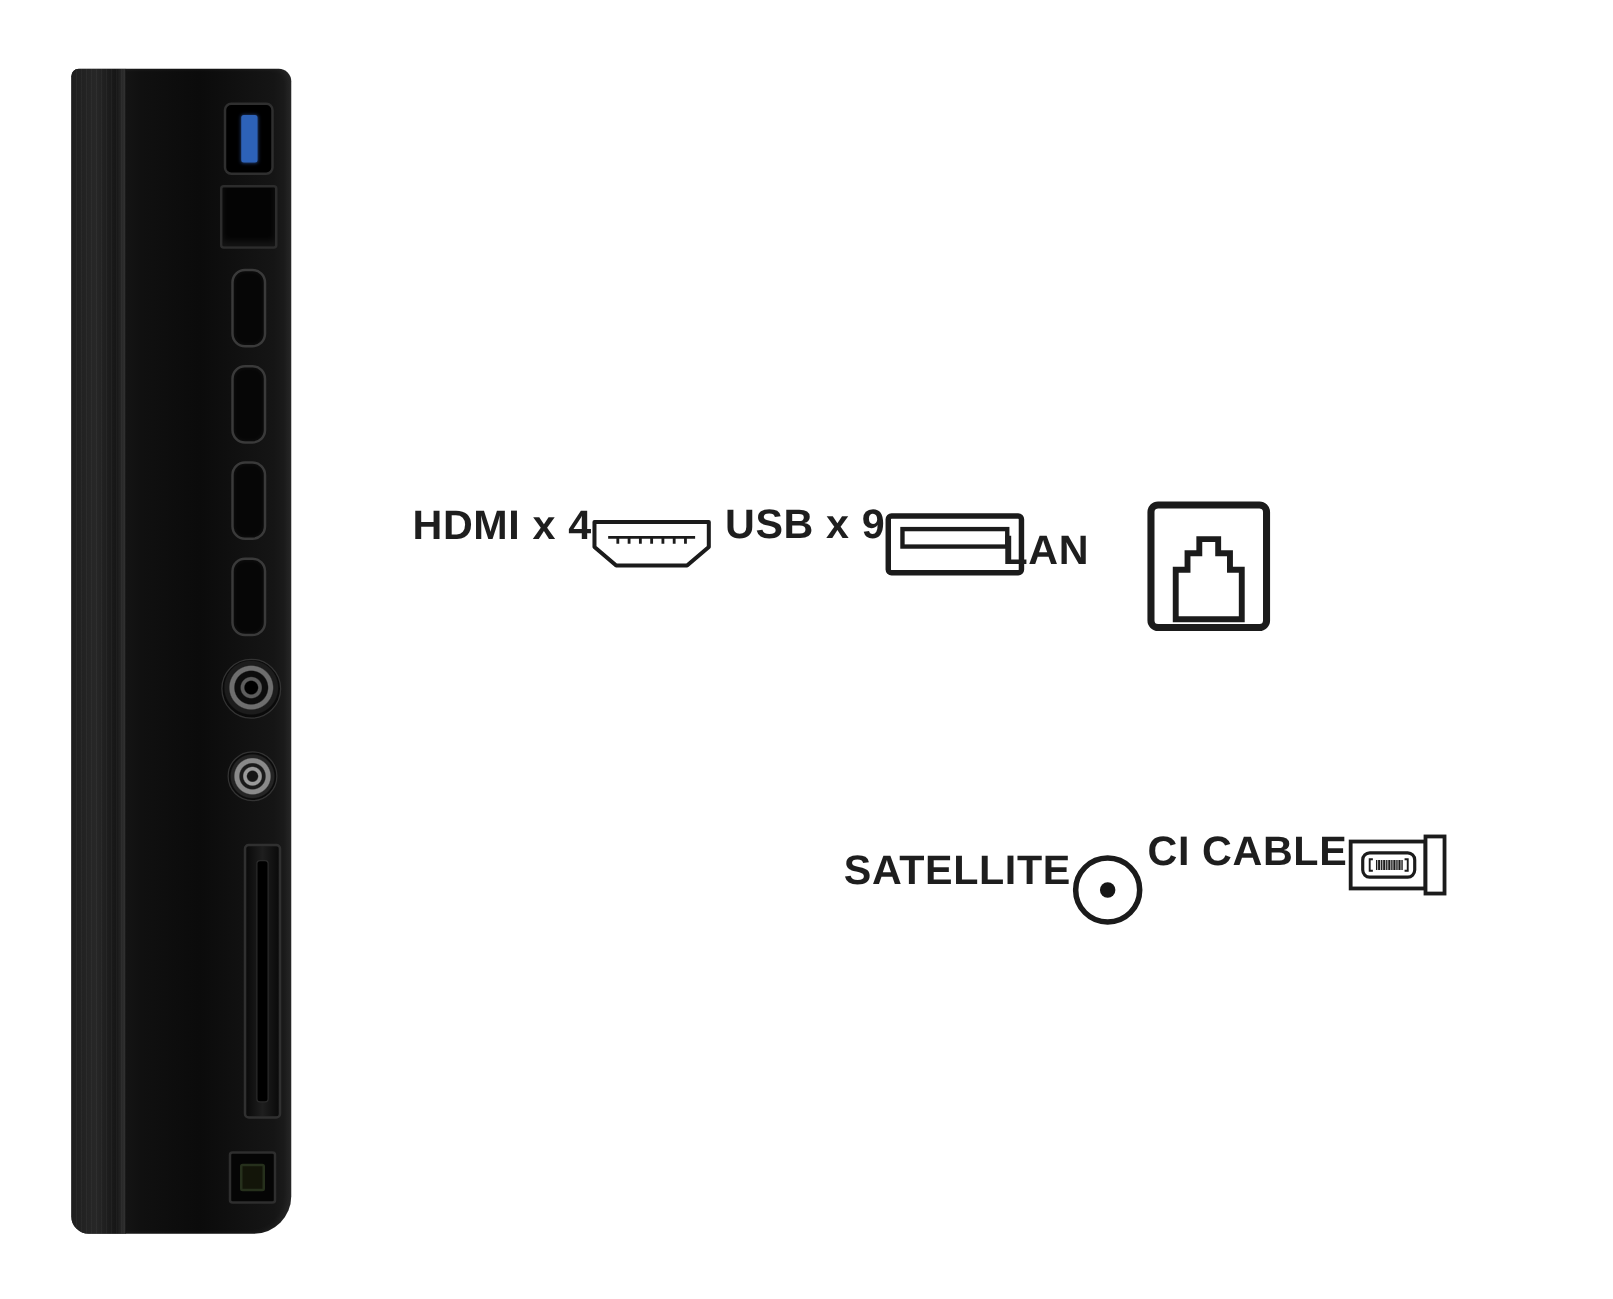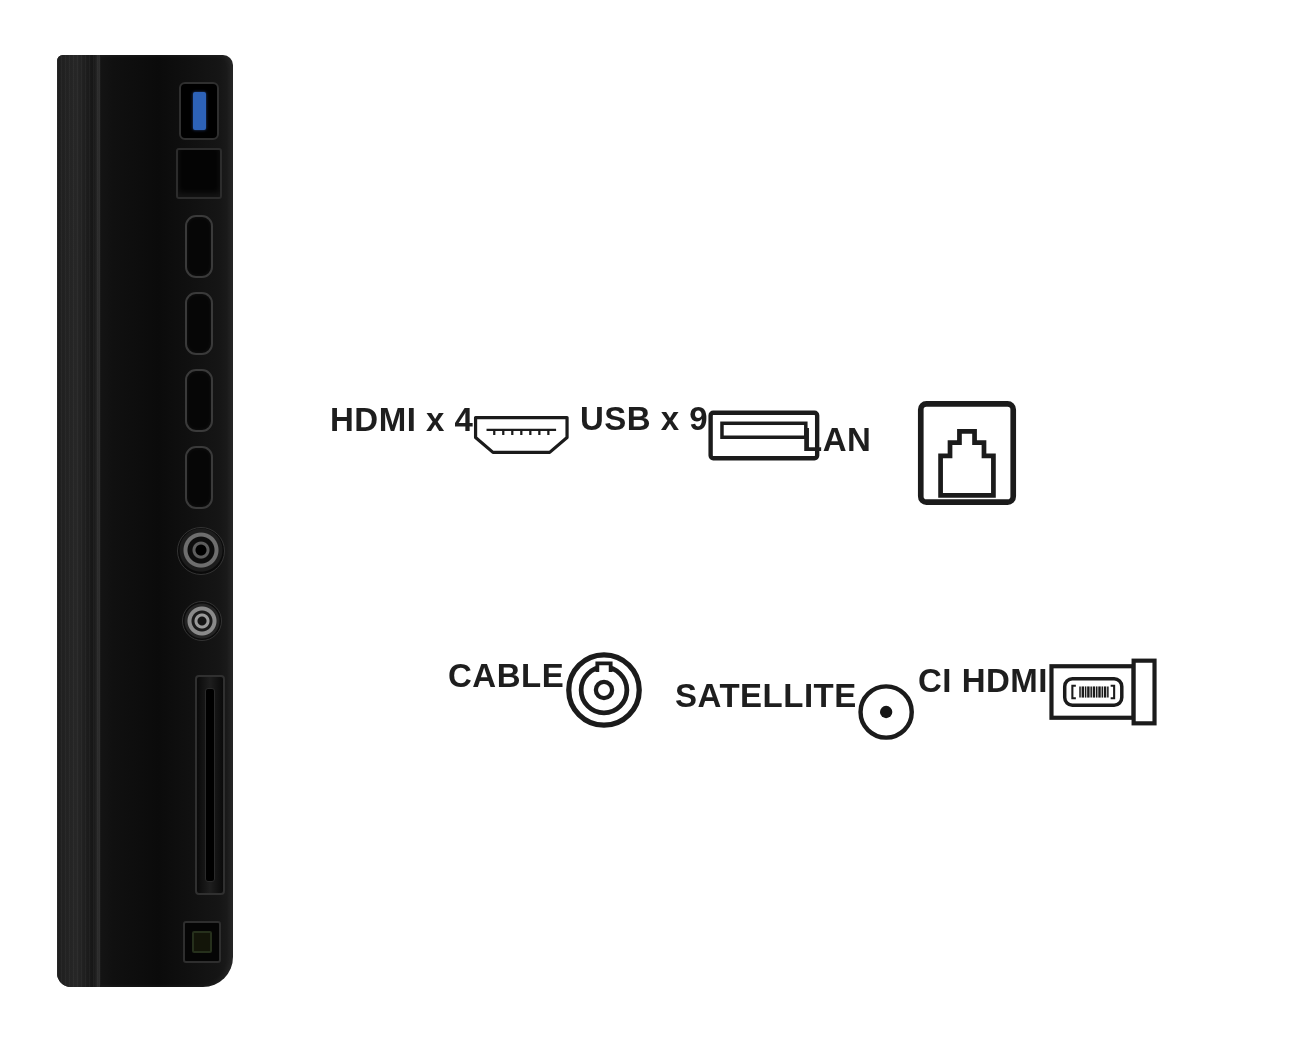--- a/index.html
+++ b/index.html
@@ -200,40 +200,31 @@
 
   <div class="port-group g-lan">
     <div class="port-label">LAN</div>
     <svg width="100" height="106" viewBox="0 0 106 112">
       <rect x="4" y="4" width="98" height="104" rx="6" fill="#ffffff" stroke="#1b1b1b" stroke-width="6"></rect>
       <path d="M25 101 V59 H35 V45 H45 V33 H61 V45 H71 V59 H81 V101 Z" fill="none" stroke="#1b1b1b" stroke-width="5"></path>
     </svg>
   </div>
 
 
-  <div class="port-group g-cable">
-    <div class="port-label">CABLE</div>
-    <svg width="80" height="80" viewBox="0 0 84 84">
-      <circle cx="42" cy="42" r="37" fill="#ffffff" stroke="#1b1b1b" stroke-width="5.5"></circle>
-      <circle cx="42" cy="42" r="24" fill="#ffffff" stroke="#1b1b1b" stroke-width="5"></circle>
-      <path d="M35 23 V14 H49 V23" fill="#ffffff" stroke="#1b1b1b" stroke-width="4"></path>
-      <circle cx="42" cy="42" r="8.5" fill="none" stroke="#1b1b1b" stroke-width="4.5"></circle>
-    </svg>
-  </div>
 
   <div class="port-group g-satellite">
     <div class="port-label">SATELLITE</div>
     <svg width="62" height="62" viewBox="0 0 66 66">
       <circle cx="33" cy="33" r="29" fill="#ffffff" stroke="#1b1b1b" stroke-width="5"></circle>
       <circle cx="33" cy="33" r="7" fill="#161616"></circle>
     </svg>
   </div>
 
   <div class="port-group g-cislot">
-    <div class="port-label">CI HDMI</div>
+    <div class="port-label">CI CABLE</div>
     <svg width="152" height="96" viewBox="0 0 158 100">
       <rect x="5" y="13" width="118" height="74" fill="#ffffff" stroke="#1b1b1b" stroke-width="6"></rect>
       <rect x="123" y="5" width="30" height="90" fill="#ffffff" stroke="#1b1b1b" stroke-width="6"></rect>
       <rect x="24" y="31" width="82" height="38" rx="11" fill="#ffffff" stroke="#1b1b1b" stroke-width="5"></rect>
       <path d="M40 41 H35 V59 H40" fill="none" stroke="#1b1b1b" stroke-width="3"></path>
       <path d="M90 41 H95 V59 H90" fill="none" stroke="#1b1b1b" stroke-width="3"></path>
       <g stroke="#1b1b1b" stroke-width="2.2">
         <line x1="46" y1="42" x2="46" y2="58"></line>
         <line x1="54" y1="42" x2="54" y2="58"></line>
         <line x1="62" y1="42" x2="62" y2="58"></line>

